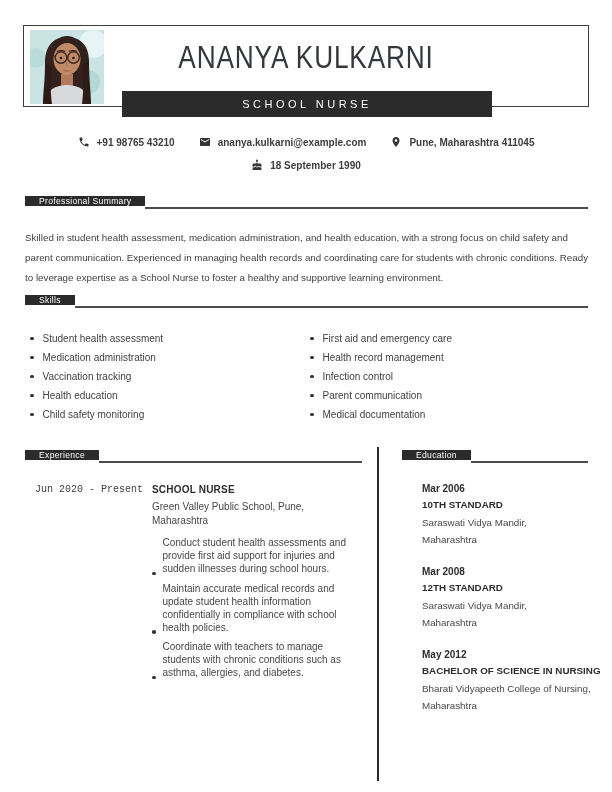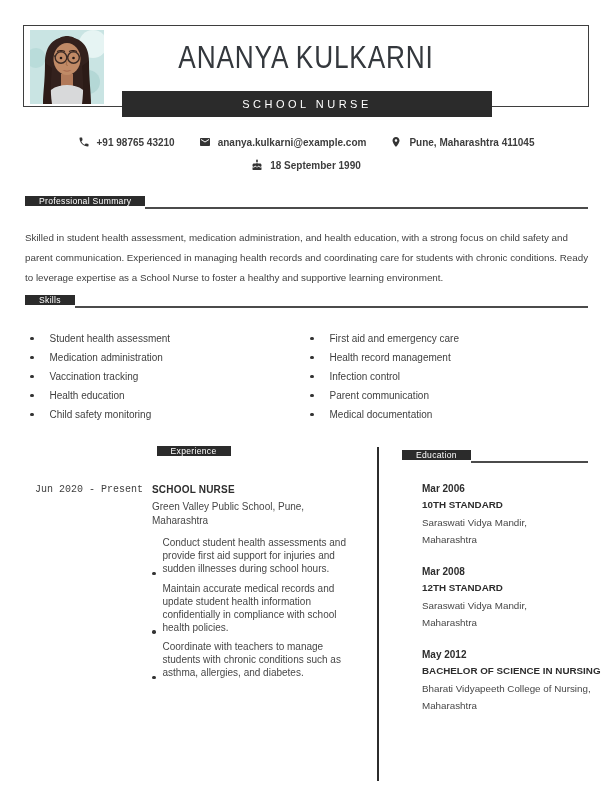--- a/index.html
+++ b/index.html
@@ -39,32 +39,32 @@
   .cicon svg { display:block; width:12px; height:12px; fill:#343434; }
   
   .sec-head { position:absolute; display:flex; align-items:center; height:17px; }
   .badge {
     background:#2b2b2b; color:#ffffff; font-size:8.6px; letter-spacing:.3px;
     display:flex; align-items:center; padding:0 14px; white-space:nowrap;
   }
   .rule { flex:1; align-self:flex-end; height:2px; background:#4b4b4b; }
   .head-summary   { left:25px; top:192px; width:563px; }
   .head-skills    { left:25px; top:291px; width:563px; }
-  .head-exp       { left:25px; top:446px; width:337px;flex-direction:column; }
+  .head-exp       { left:25px; top:446px; width:337px; }
   .head-edu       { left:402px; top:446px; width:186px; }
   
   .summary-text {
     position:absolute; left:25px; top:228px; width:565px;
     font-size:9.8px; line-height:20px; color:#3f3f3f;
   }
   
   .skills-list { position:absolute; top:332px; list-style:none; }
   .skills-list.c1 { left:30px;  width:270px; }
   .skills-list.c2 { left:310px; width:278px; }
-  .skills-list li { display:flex; gap:16px; font-size:10px; line-height:13px; margin-bottom:6px; color:#3f3f3f; }
+  .skills-list li { display:flex; gap:9px; font-size:10px; line-height:13px; margin-bottom:6px; color:#3f3f3f; }
   .dot { flex:0 0 3.5px; width:3.5px; height:3.5px; border-radius:50%; background:#333; margin-top:4.8px; }
   
   .xp-entry { position:absolute; left:25px; top:483px; width:340px; display:flex; }
   .xp-period { width:127px; padding-left:10px; font-size:10px; color:#3f3f3f; line-height:13px;font-family:Liberation Mono, monospace; }
   .xp-details { width:208px; }
   .xp-title { font-size:10px; font-weight:bold; color:#2d2d2d; letter-spacing:.2px; line-height:13px; margin-bottom:4px; }
   .xp-org { font-size:10px; line-height:13.5px; color:#474747; }
   .xp-bullets { list-style:none; margin-top:9px; }
   .xp-bullets li { display:flex; gap:7px; font-size:10px; line-height:13px; margin-bottom:6.5px; color:#474747;align-items:flex-end; }
   

